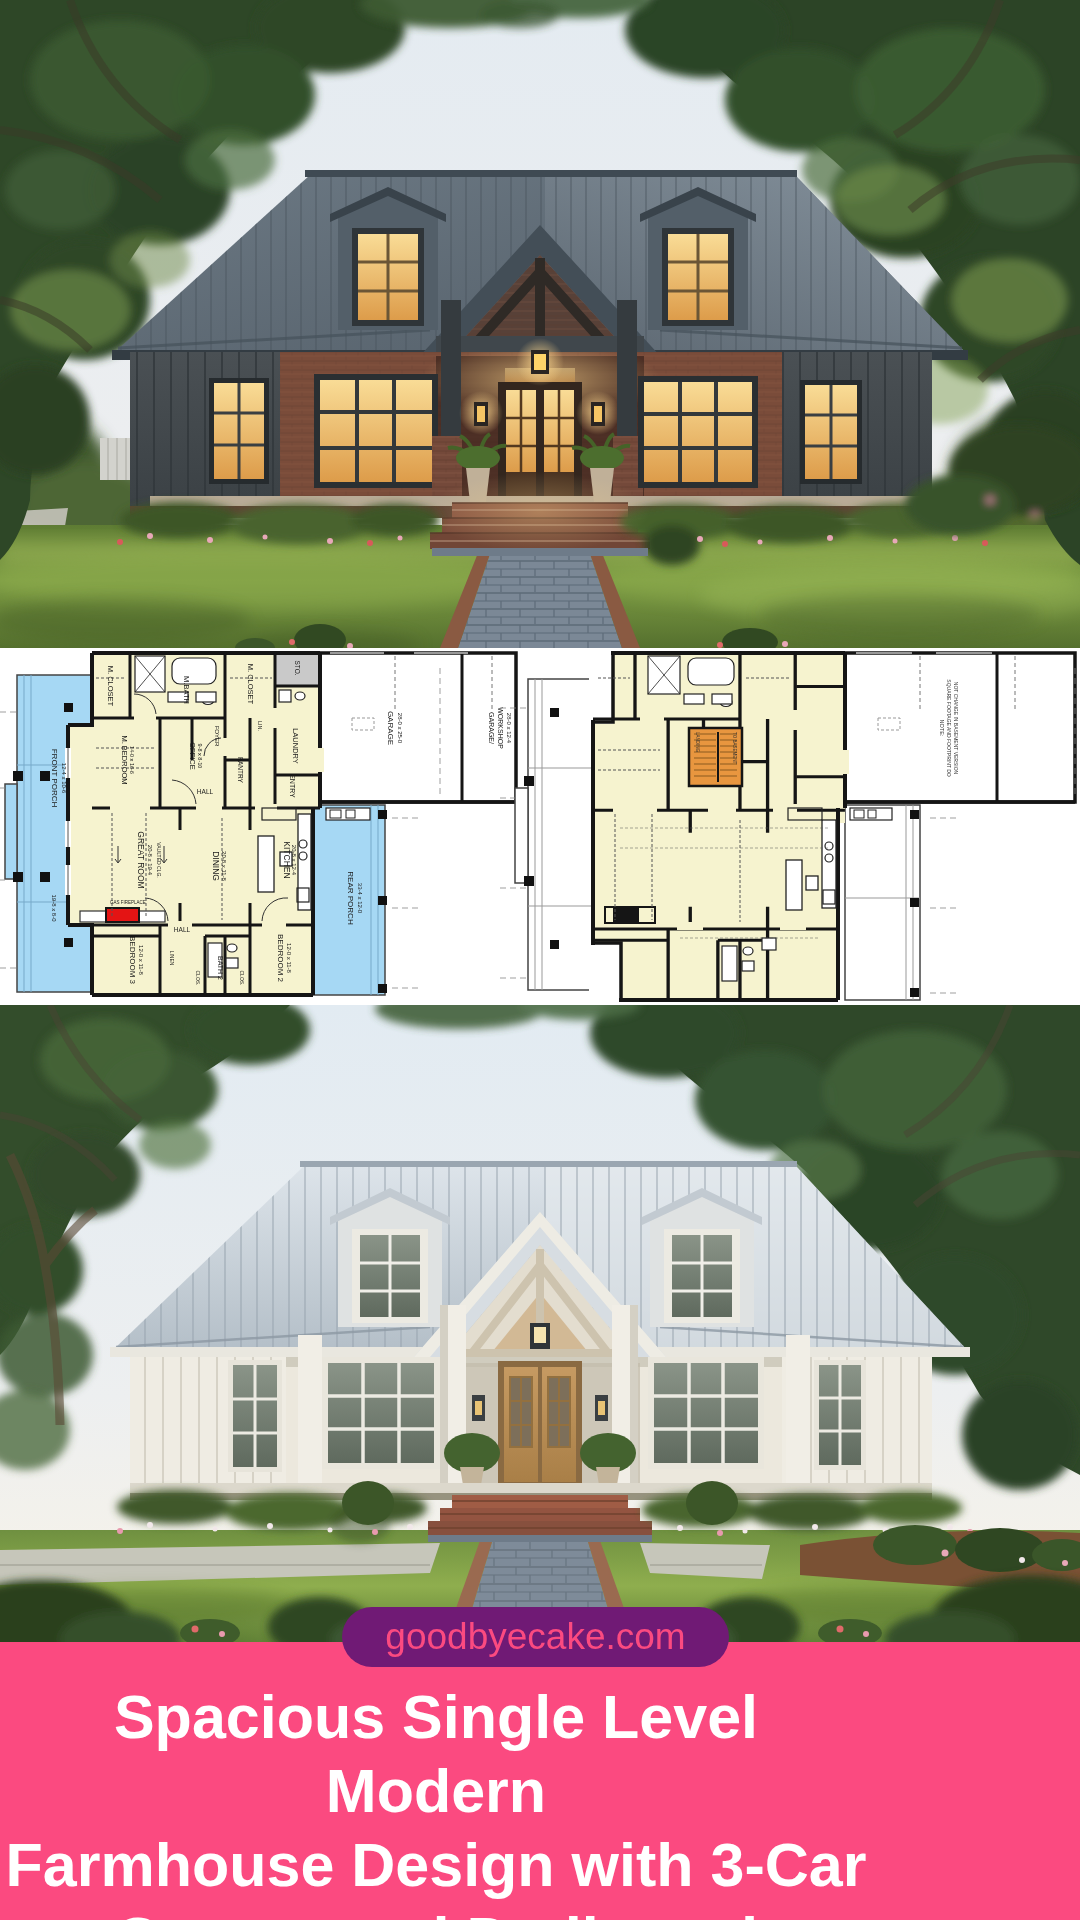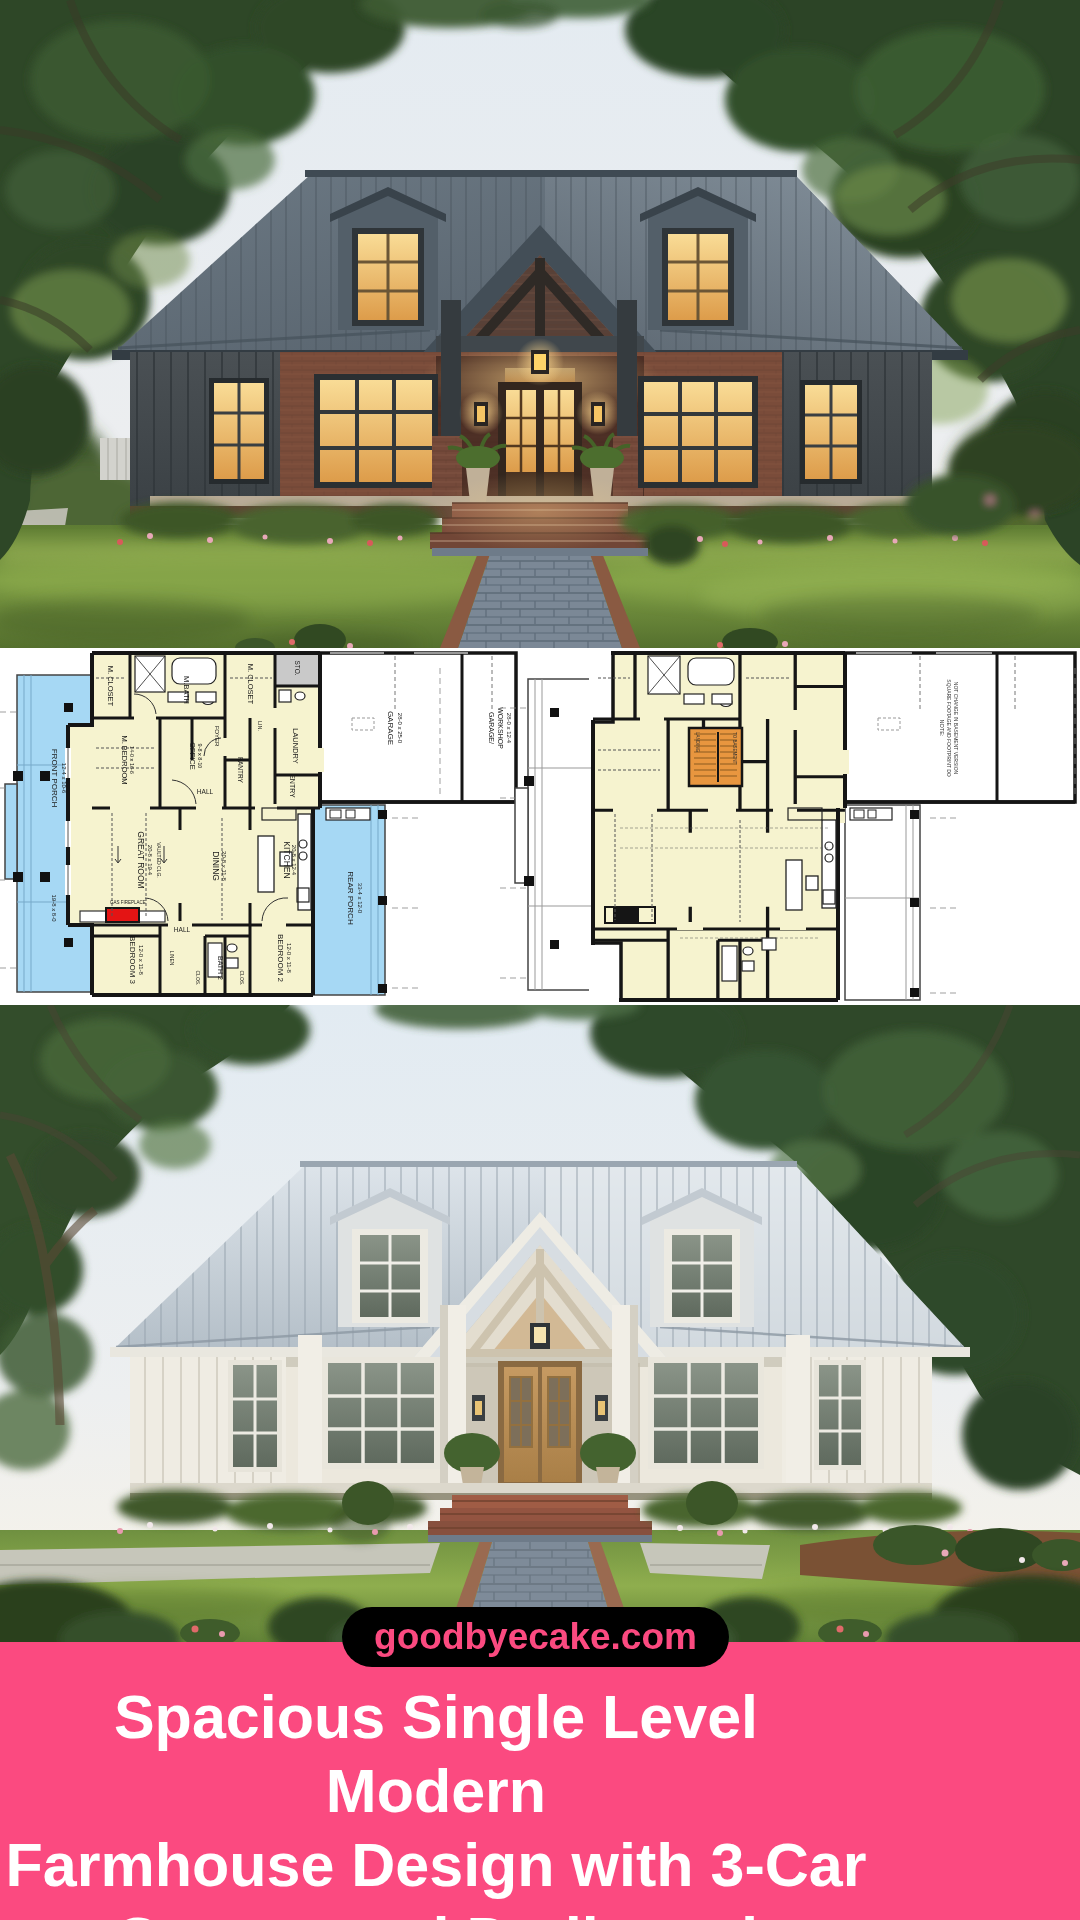--- a/index.html
+++ b/index.html
@@ -1025,15 +1025,15 @@
 
 <g>
       <ellipse cx="850" cy="628" rx="32" ry="14" fill="#3f5c2b"></ellipse>
       <circle cx="840" cy="624" r="3.5" fill="#e06a6a"></circle>
       <circle cx="866" cy="629" r="3" fill="#e89aae"></circle>
     </g>
 </svg>
 
 <div class="abs" style="left:0;top:1642px;width:1080px;height:278px;background:#fb4a80"></div>
 
-<div class="abs" style="left:342px;top:1607px;width:387px;height:60px;background:#000000;border-radius:31px;text-align:center;line-height:60px;color:#fb4a80;font-size:37px;font-weight:bold;letter-spacing:0px;">goodbyecake.com</div>
+<div class="abs" style="left:342px;top:1607px;width:387px;height:60px;background:#701a75;border-radius:31px;text-align:center;line-height:60px;color:#fb4a80;font-size:37px;font-weight:normal;letter-spacing:0px;">goodbyecake.com</div>
 
 <div class="abs" style="left:0;top:1680px;width:872px;text-align:center;color:#ffffff;font-size:61px;font-weight:bold;line-height:74px;">Spacious Single Level Modern<br>Farmhouse Design with 3-Car<br>Garage and Dedicated Workshop</div>
 
 </body></html>

